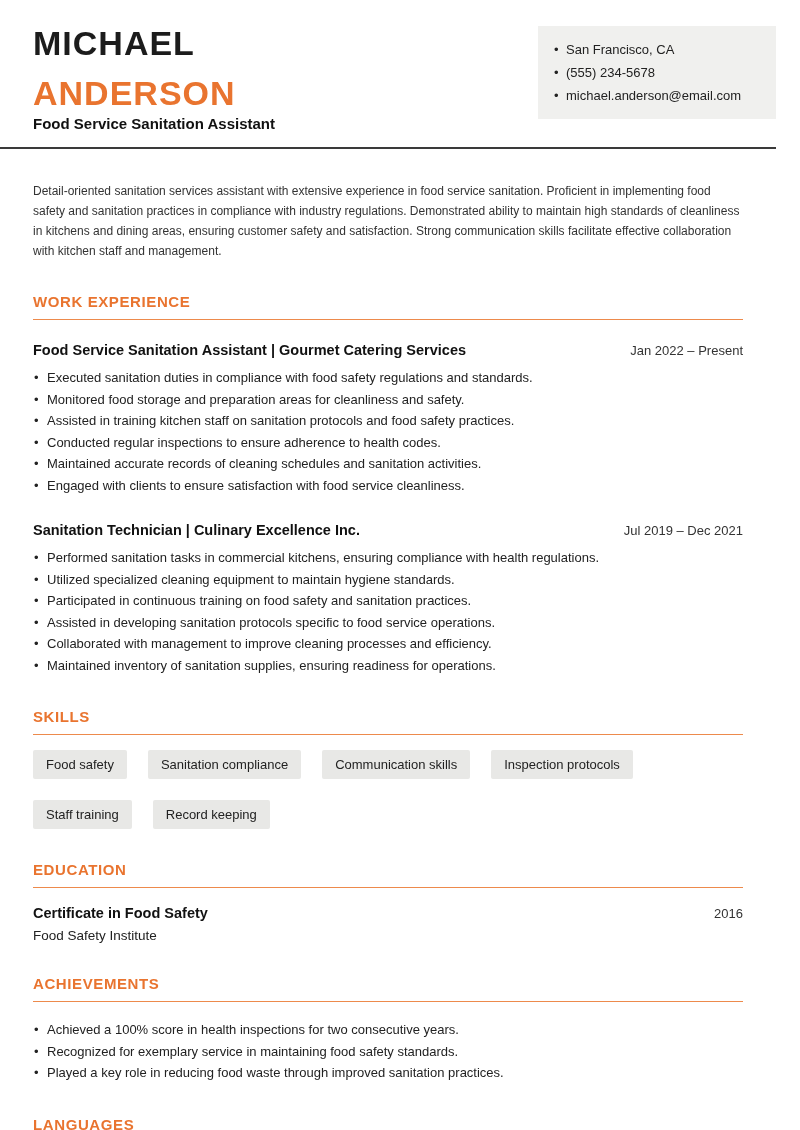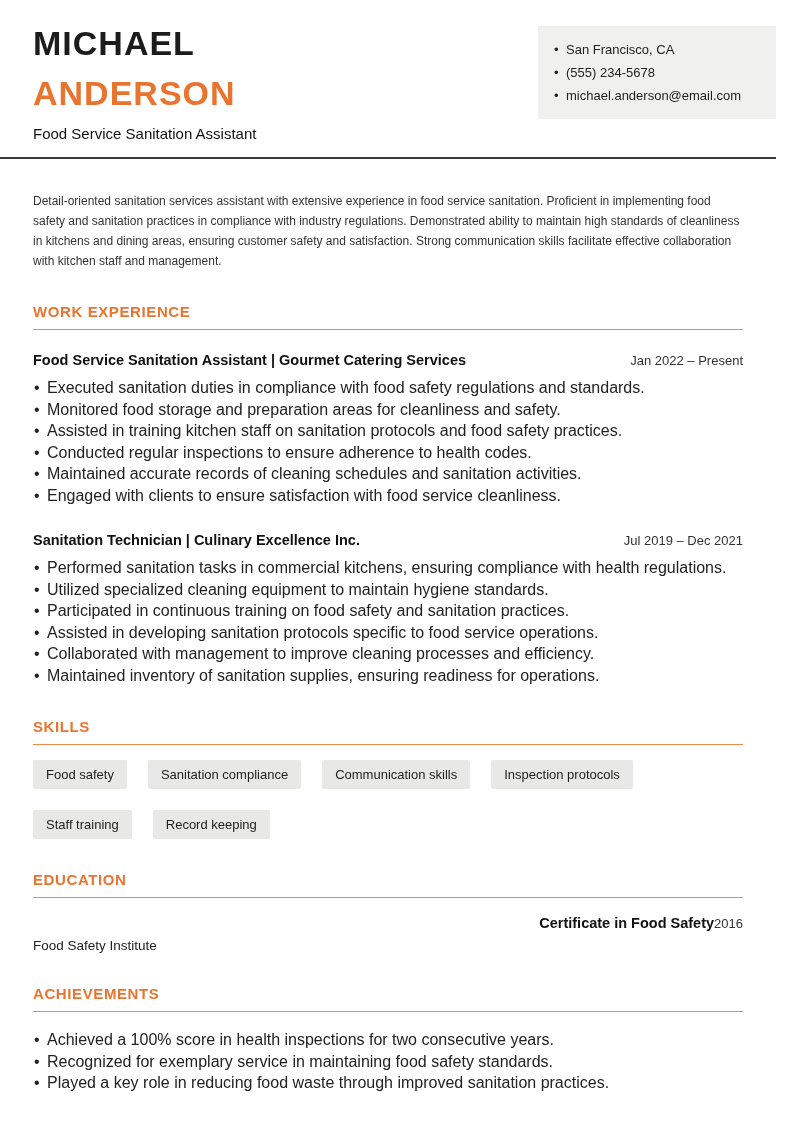--- a/index.html
+++ b/index.html
@@ -14,21 +14,21 @@
   }
   
   .header {
     display: flex;
     justify-content: space-between;
     align-items: flex-start;
     padding: 26px 0 0 33px;
   }
   .name-line { margin: 0; font-size: 34px; font-weight: bold; letter-spacing: 1px; line-height: 1.05; color: #1c1c1c; }
   .name-last { color: #e9742f; margin-top: 14px; }
-  .job-title-sub { margin-top: 14px; font-size: 15px; font-weight: 400; color: #111111; }
+  .job-title-sub { margin-top: 4px; font-size: 15px; font-weight: 700; color: #111111; }
   .contact-box {
     background: #f0f0ee;
     width: 238px;
     padding: 12px 16px;
     font-size: 13px;
     color: #222222;
   }
   .contact-item { position: relative; padding-left: 12px; line-height: 23px; }
   .contact-item::before { content: "•"; position: absolute; left: 0; color: #222222; }
   .top-divider { height: 2px; background: #3a3a3a; margin-top: 15px; }
@@ -45,36 +45,36 @@
   .sec-rule { height: 1px; background: #ed8a4c; margin-top: 9px; }
   
   .job { margin-top: 22px; }
   .job-head { display: flex; justify-content: space-between; align-items: flex-end; gap: 12px; }
   .job-name { font-size: 14.5px; font-weight: bold; color: #111111; }
   .job-dates { font-size: 13px; color: #333333; white-space: nowrap; }
   ul.bullets { list-style: none; margin: 9px 0 0 0; padding: 0; }
   ul.bullets li {
     position: relative;
     padding-left: 14px;
-    font-size: 16px;
+    font-size: 13px;
     line-height: 21.5px;
     color: #222222;
   }
   ul.bullets li::before { content: "•"; position: absolute; left: 1px; color: #222222; }
   
   .chips { display: flex; flex-wrap: wrap; gap: 21px; margin-top: 15px; }
   .chip {
     background: #e8e8e6;
     padding: 7px 13px;
     font-size: 13px;
     color: #222222;
     border-radius: 2px;
   }
   
-  .edu-head { display: flex; justify-content: flex-end; align-items: baseline; margin-top: 17px; }
+  .edu-head { display: flex; justify-content: space-between; align-items: baseline; margin-top: 17px; }
   .edu-degree { font-size: 14.5px; font-weight: bold; color: #111111; }
   .edu-year { font-size: 13px; color: #333333; }
   .edu-school { margin-top: 7px; font-size: 13.5px; color: #222222; }
 </style>
 </head>
 <body>
 
 <div class="page">
 
   <header class="header">

